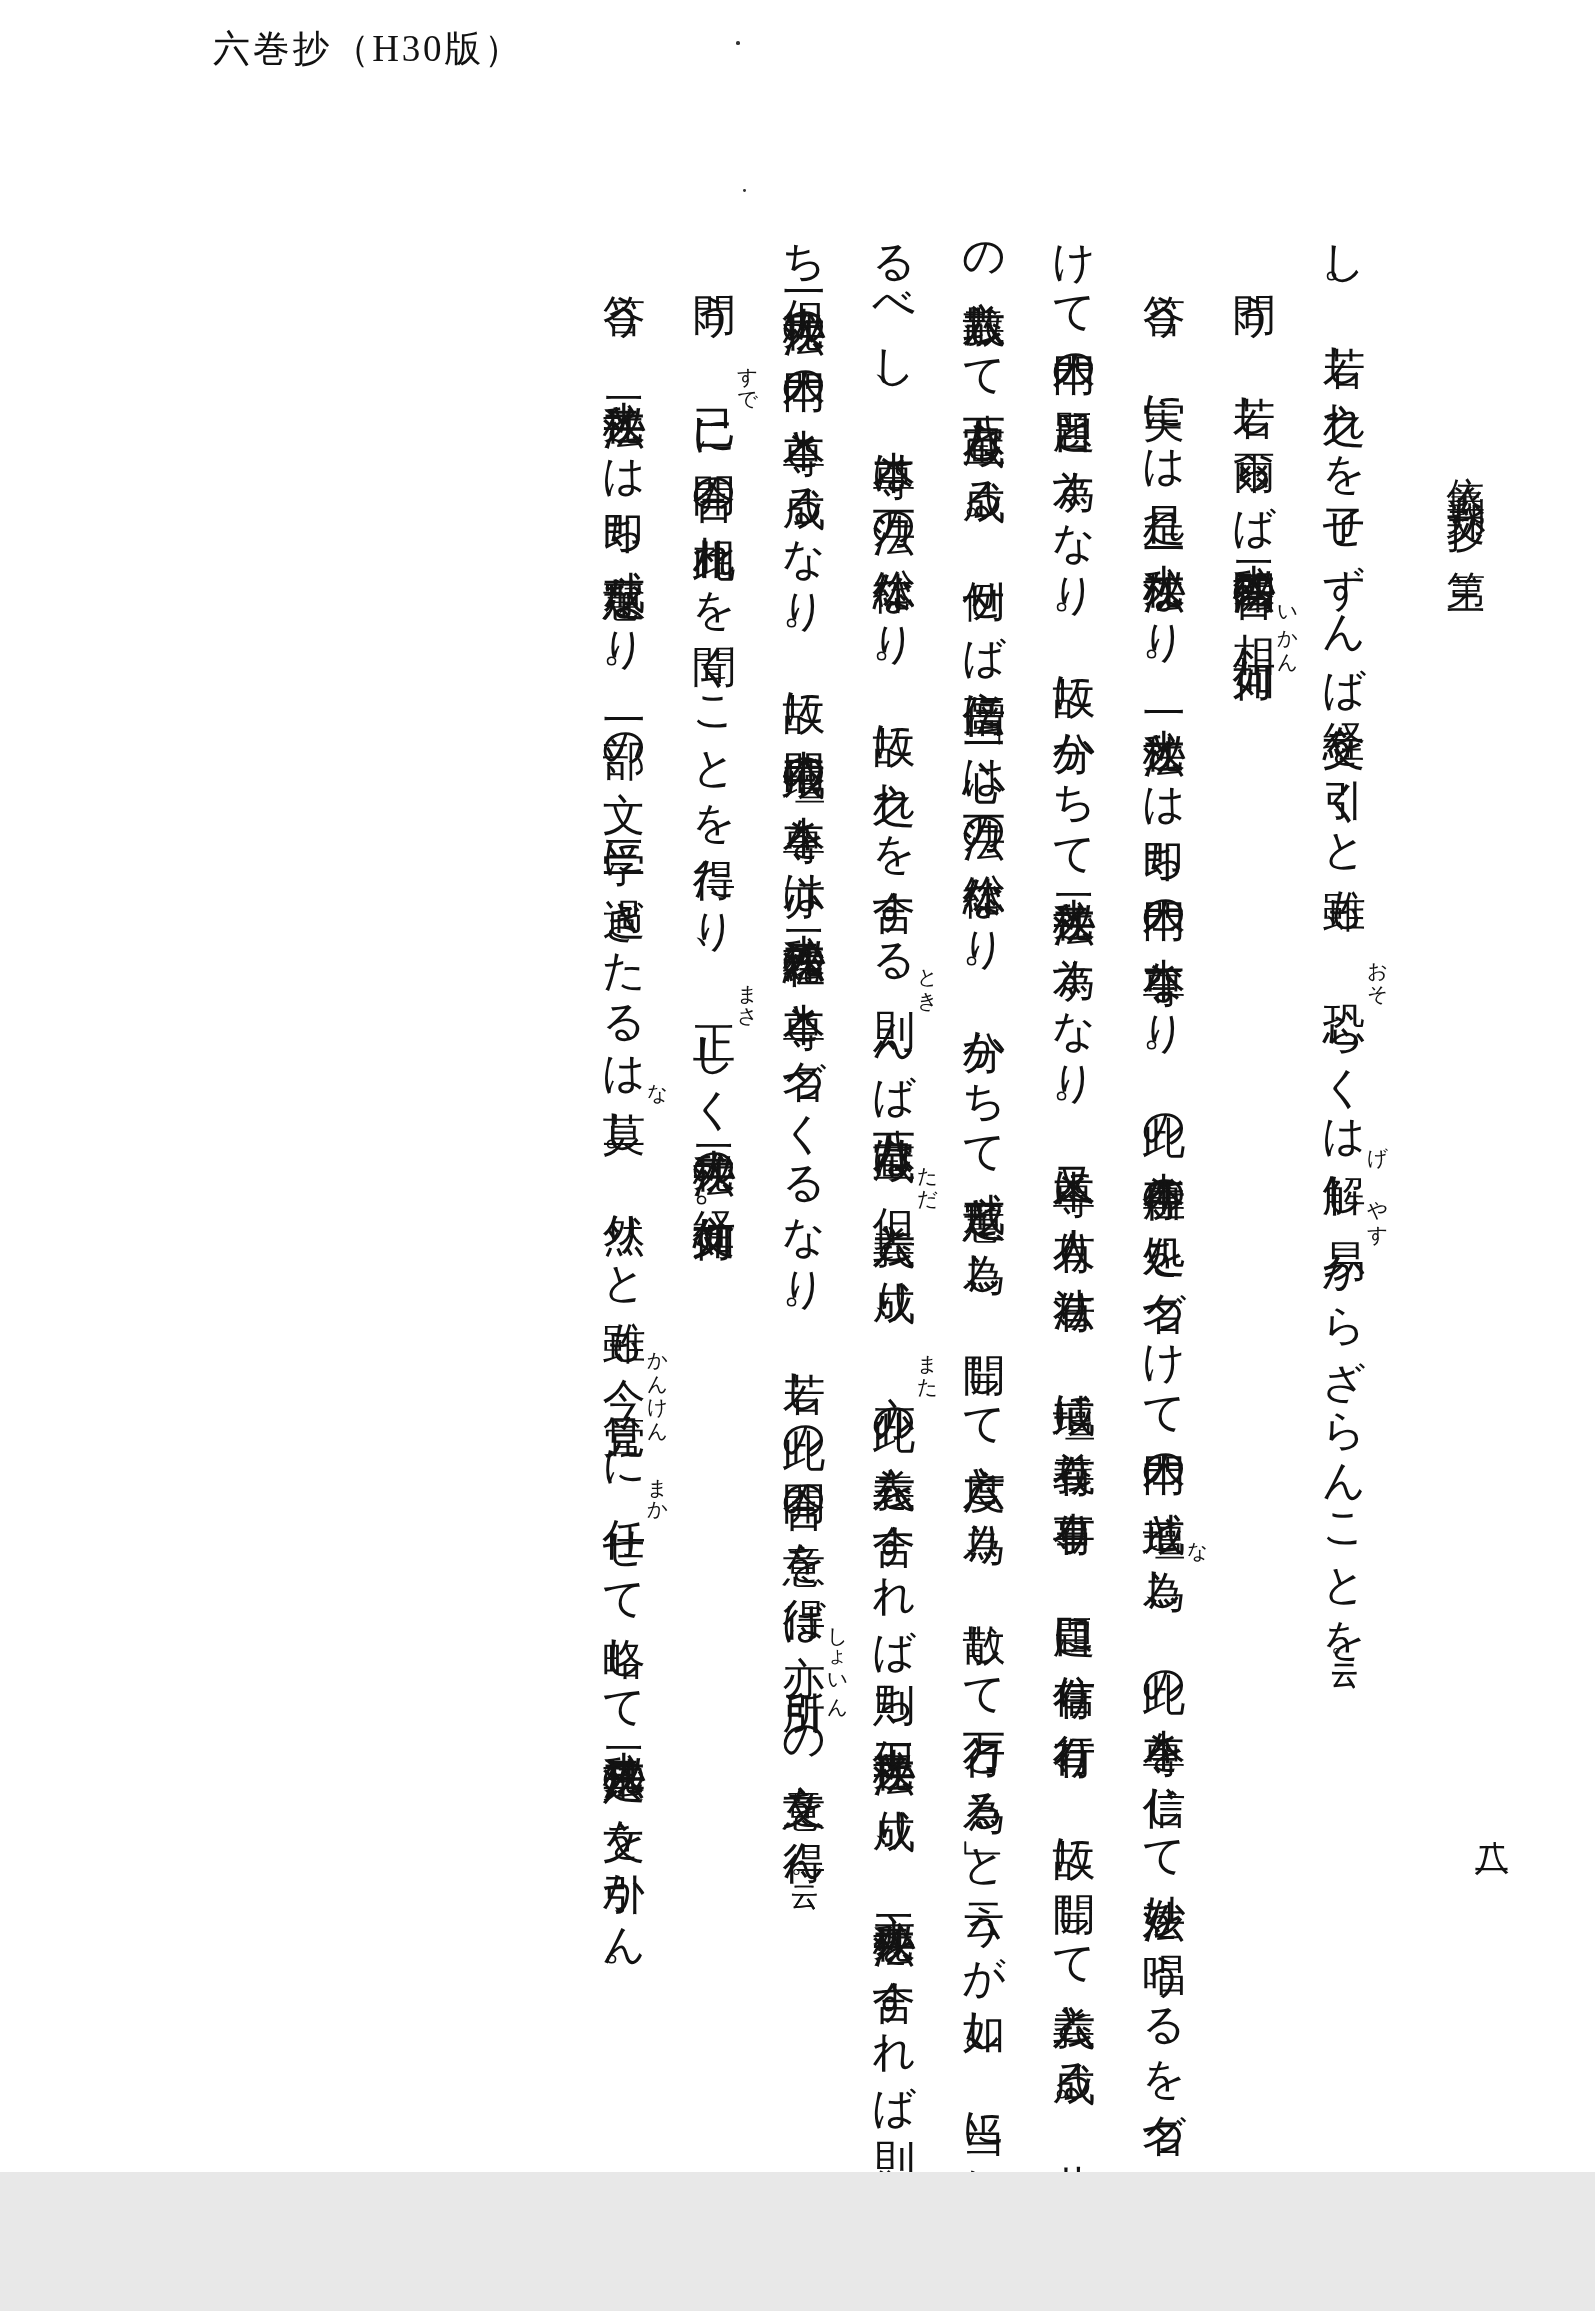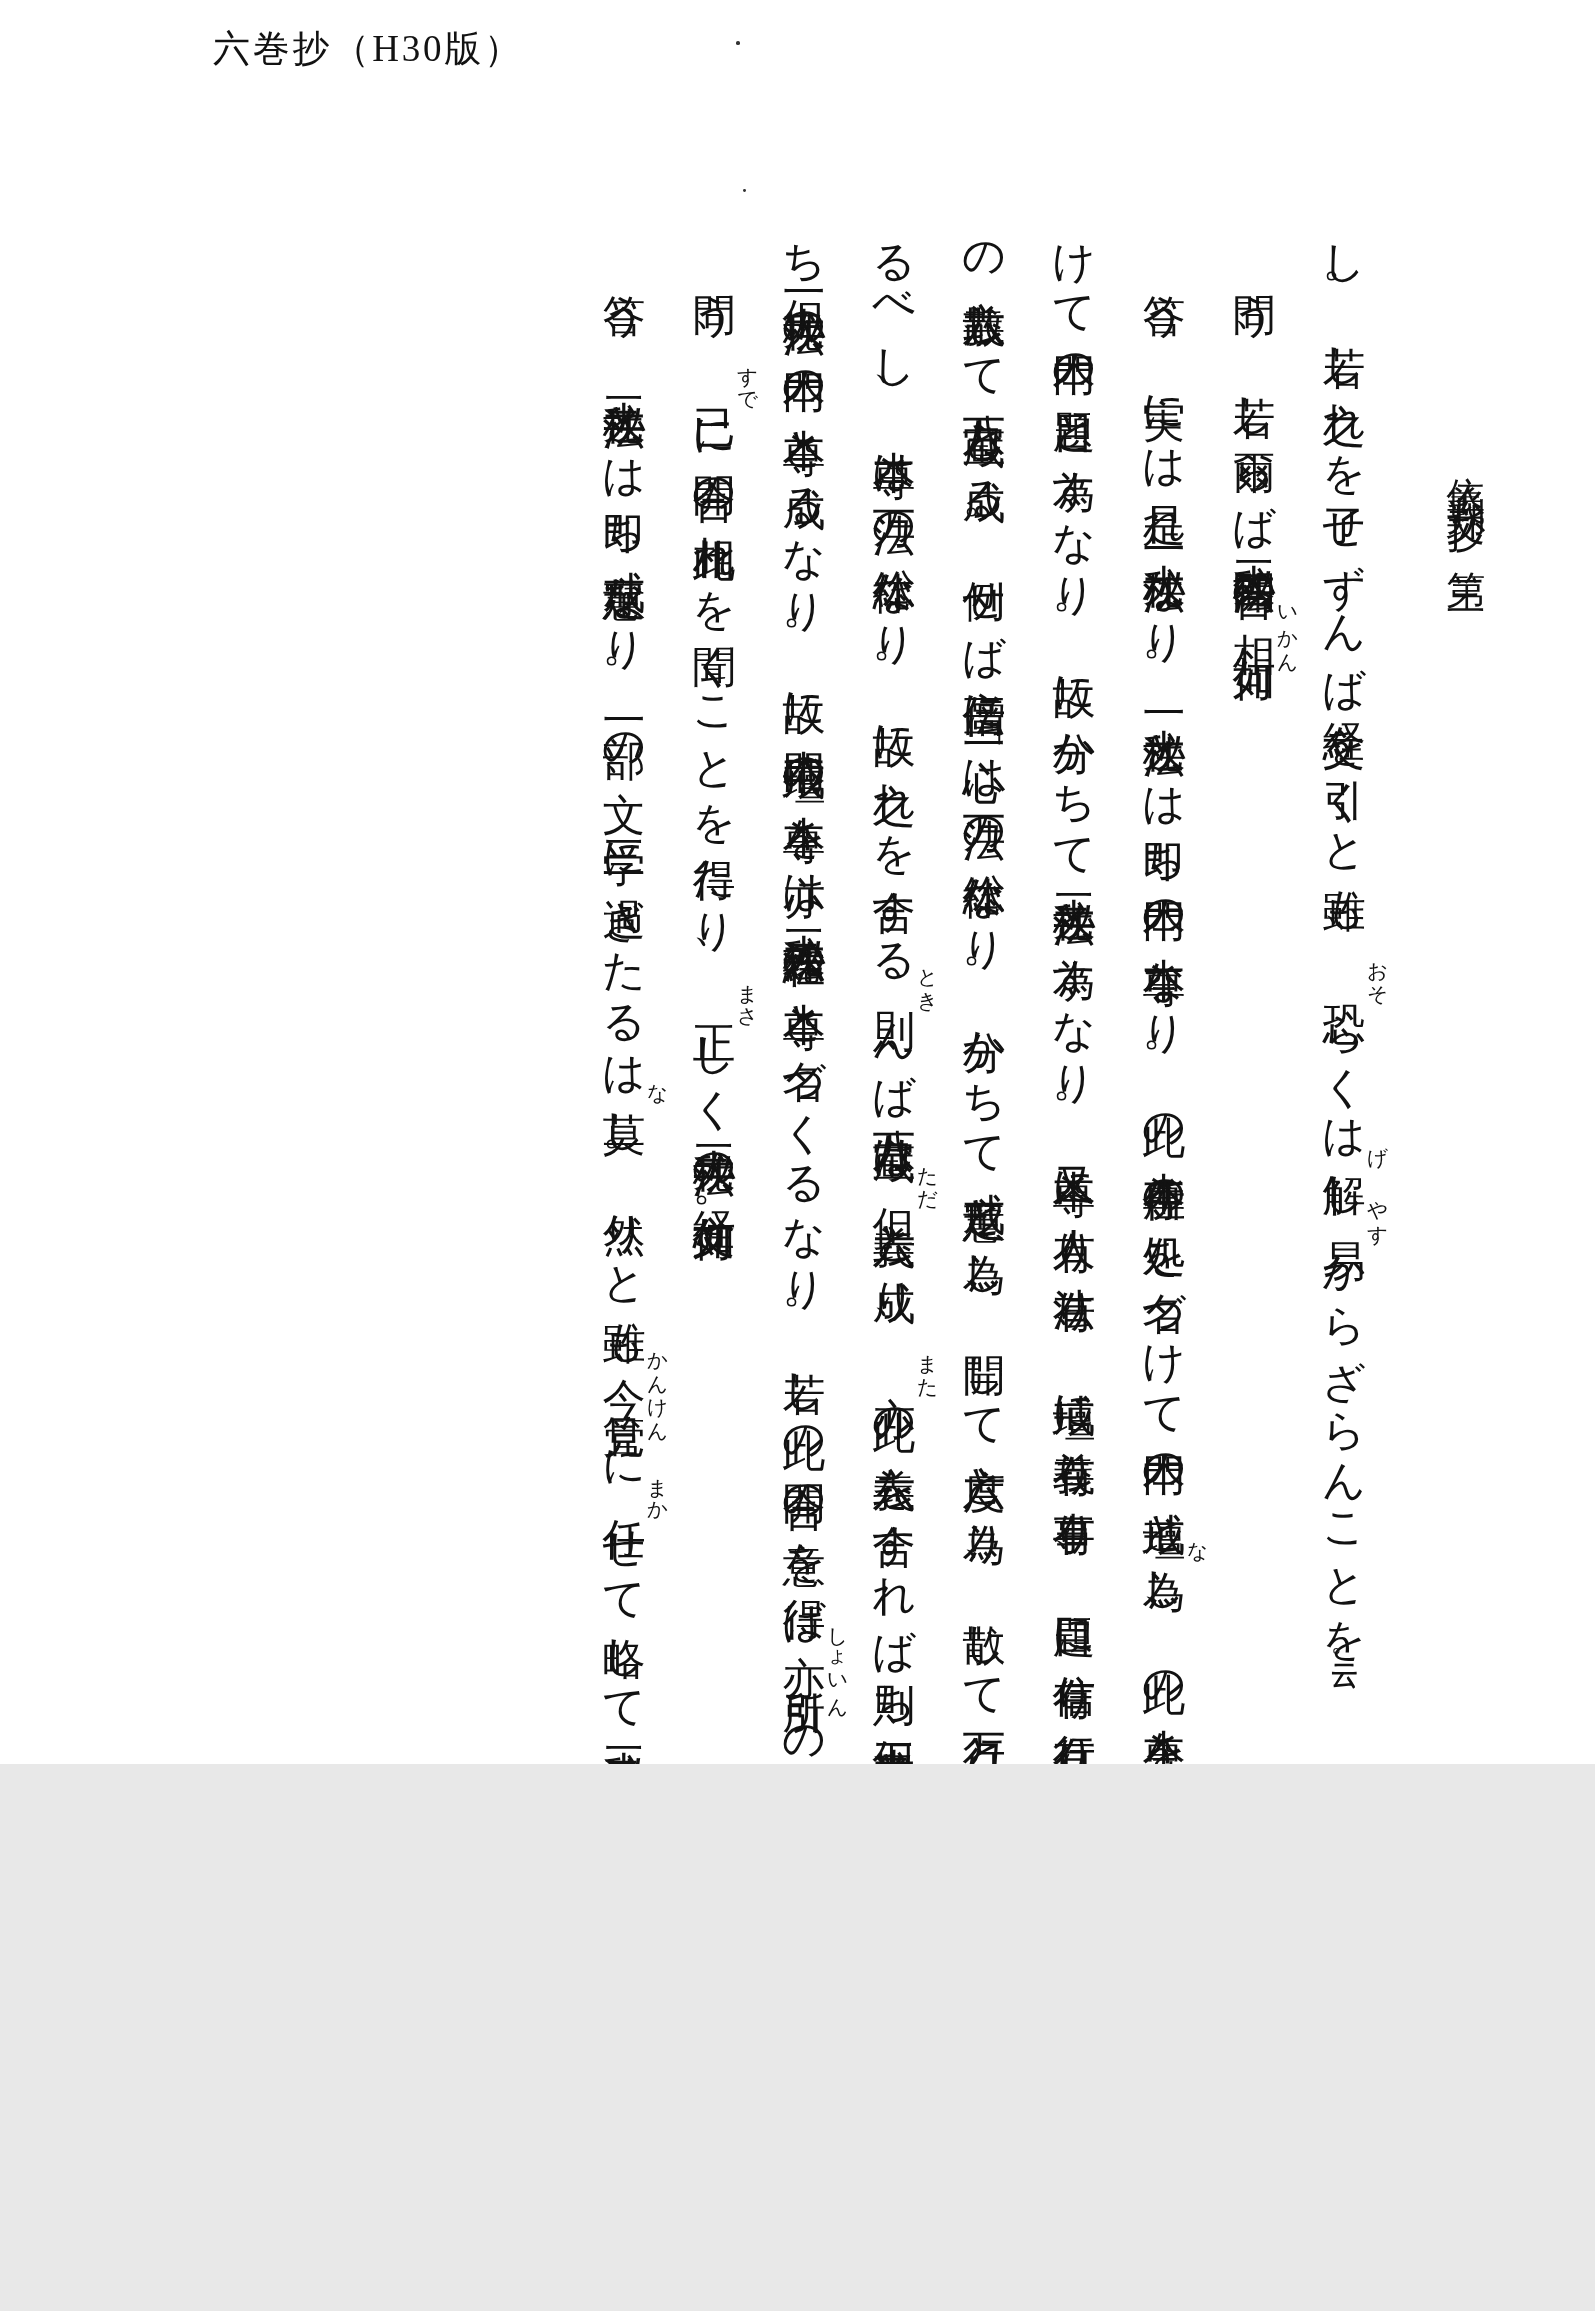--- a/index.html
+++ b/index.html
@@ -1,18 +1,18 @@
 <!DOCTYPE html>
 <html lang="ja" style="font-size:15px"><head>
 <meta charset="utf-8">
 <style>
   html,body { margin:0; padding:0; background:#e8e8e8; }
   .page {
     position:relative;
-    width:1596px; height:1764px;
+    width:1596px; height:2172px;
     background:#ffffff;
     color:#121212;
     font-family:"Liberation Serif","DejaVu Serif",serif;
     overflow:hidden;
   }
   .header {
     position:absolute; left:213px; top:24px;
     font-size:37px; letter-spacing:2.8px;
     writing-mode:horizontal-tb;
   }

